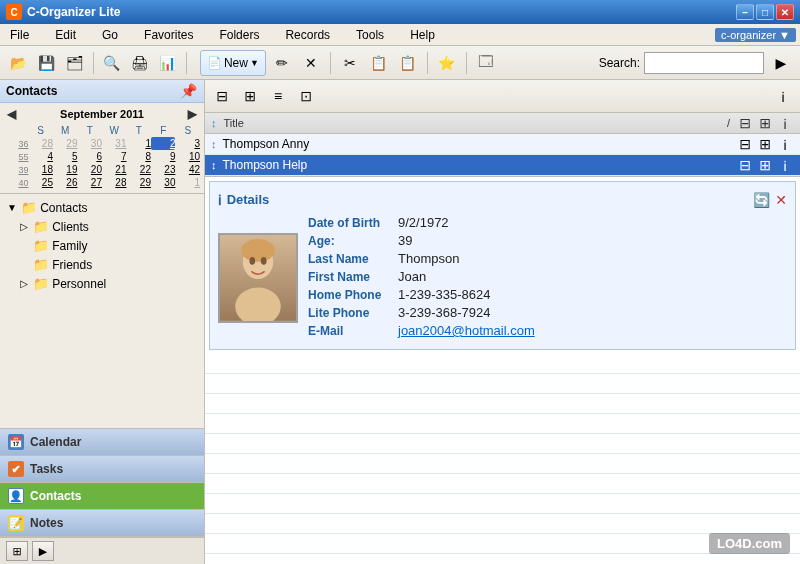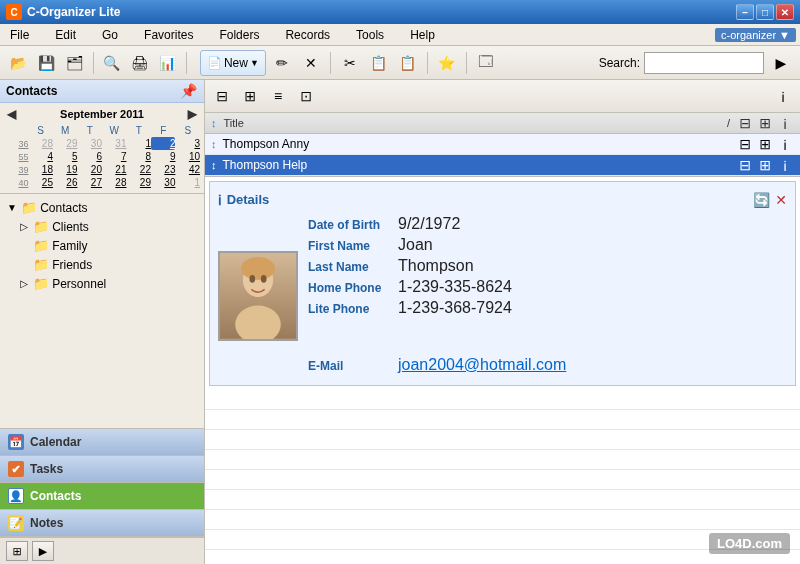--- a/index.html
+++ b/index.html
@@ -236,22 +236,22 @@
       display: flex;
       align-items: center;
       justify-content: center;
       font-size: 40px;
       overflow: hidden;
       position: relative;
     }
     .details-fields { flex: 1; }
     .field-row { display: flex; margin-bottom: 3px; align-items: baseline; }
     .field-label { color: #2060a0; font-weight: bold; font-size: 12px; width: 90px; flex-shrink: 0; }
-    .field-value { font-size: 16px; color: #222; }
-    .field-value.email { color: #0066cc; text-decoration: underline; cursor: pointer; margin-top: 36px; }
+    .field-value { font-size: 13px; color: #222; }
+    .field-value.email { color: #0066cc; text-decoration: underline; cursor: pointer; }
 
     
     .grid-area {
       flex: 1;
       background-image: repeating-linear-gradient(
         to bottom,
         transparent,
         transparent 19px,
         #dde8f0 19px,
         #dde8f0 20px
@@ -549,34 +549,38 @@
               <path d="M33 38 Q40 44 47 38" stroke="#b06040" stroke-width="1.5" fill="none"></path>
             </svg>
           </div>
 
           <div class="details-fields">
             <div class="field-row">
               <span class="field-label">Date of Birth</span>
               <span class="field-value">9/2/1972</span>
             </div>
             <div class="field-row">
+              <span class="field-label">Age:</span>
+              <span class="field-value">39</span>
+            </div>
+            <div class="field-row">
+              <span class="field-label">Last Name</span>
+              <span class="field-value">Thompson</span>
+            </div>
+            <div class="field-row">
               <span class="field-label">First Name</span>
               <span class="field-value">Joan</span>
             </div>
             <div class="field-row">
-              <span class="field-label">Last Name</span>
-              <span class="field-value">Thompson</span>
-            </div>
-            <div class="field-row">
               <span class="field-label">Home Phone</span>
               <span class="field-value">1-239-335-8624</span>
             </div>
             <div class="field-row">
               <span class="field-label">Lite Phone</span>
-              <span class="field-value">1-239-368-7924</span>
+              <span class="field-value">3-239-368-7924</span>
             </div>
             <div class="field-row">
               <span class="field-label">E-Mail</span>
               <span class="field-value email">joan2004@hotmail.com</span>
             </div>
           </div>
         </div>
       </div>
 
       <div class="grid-area"></div>

